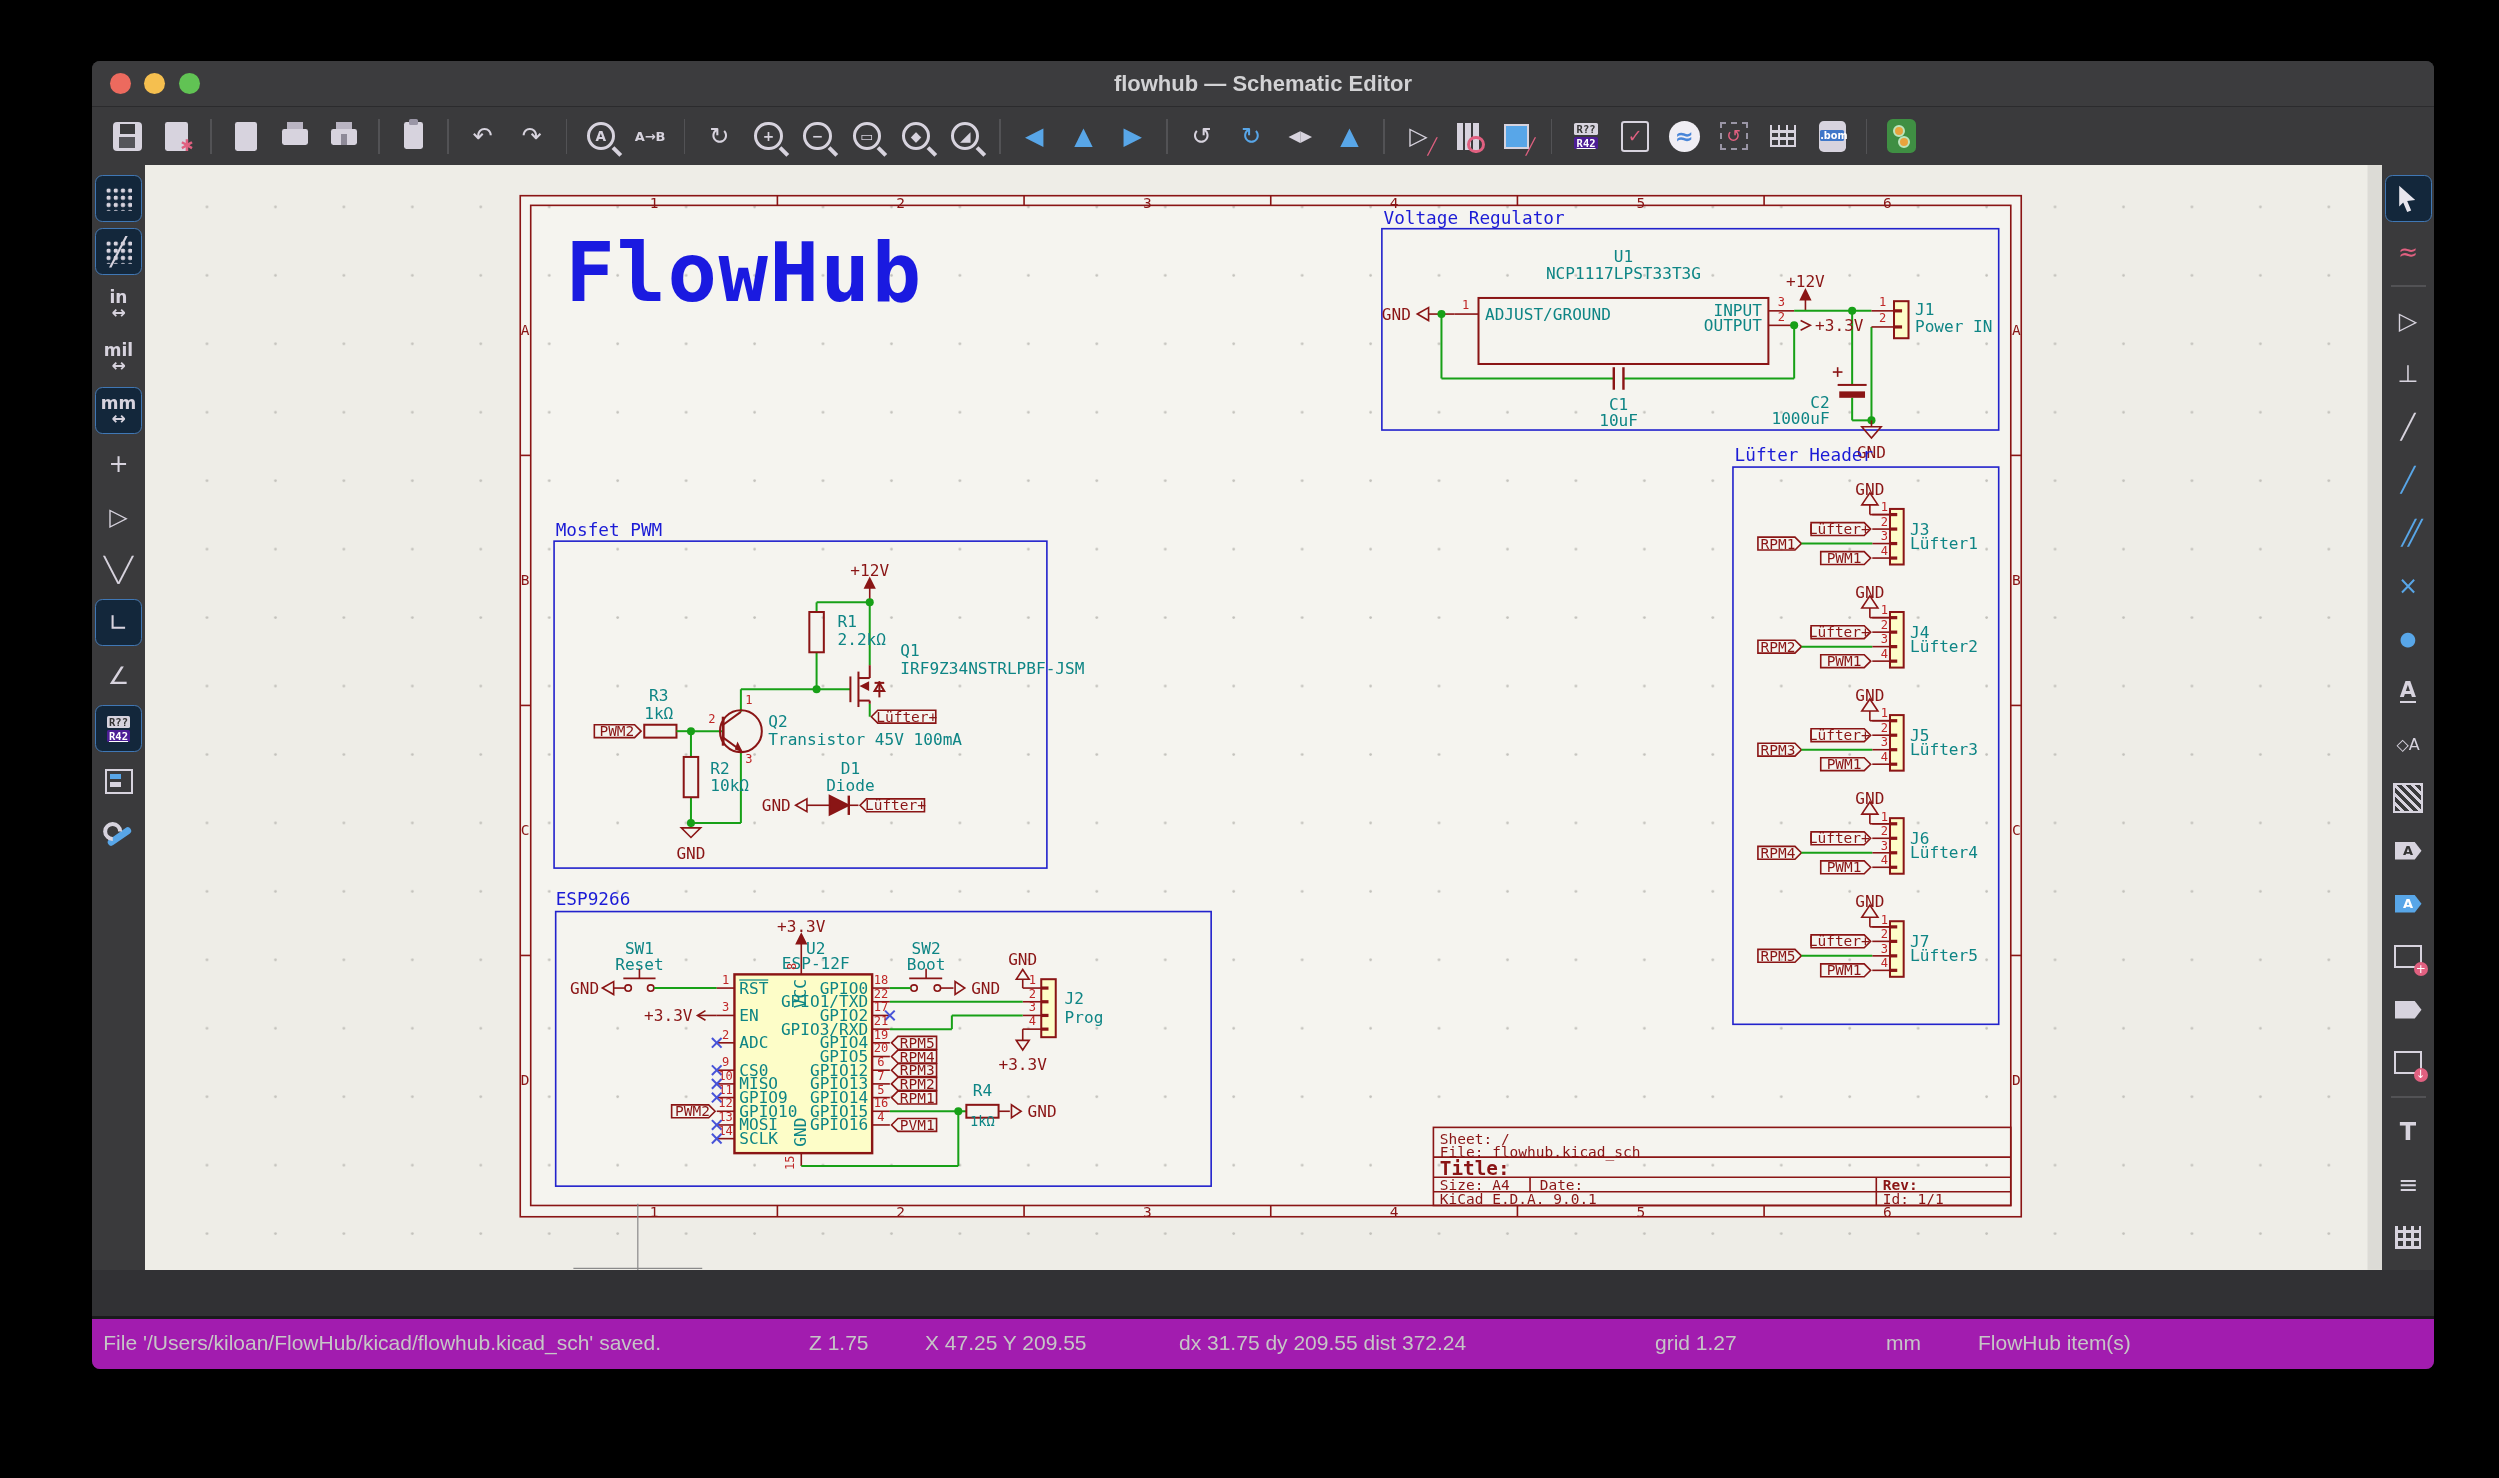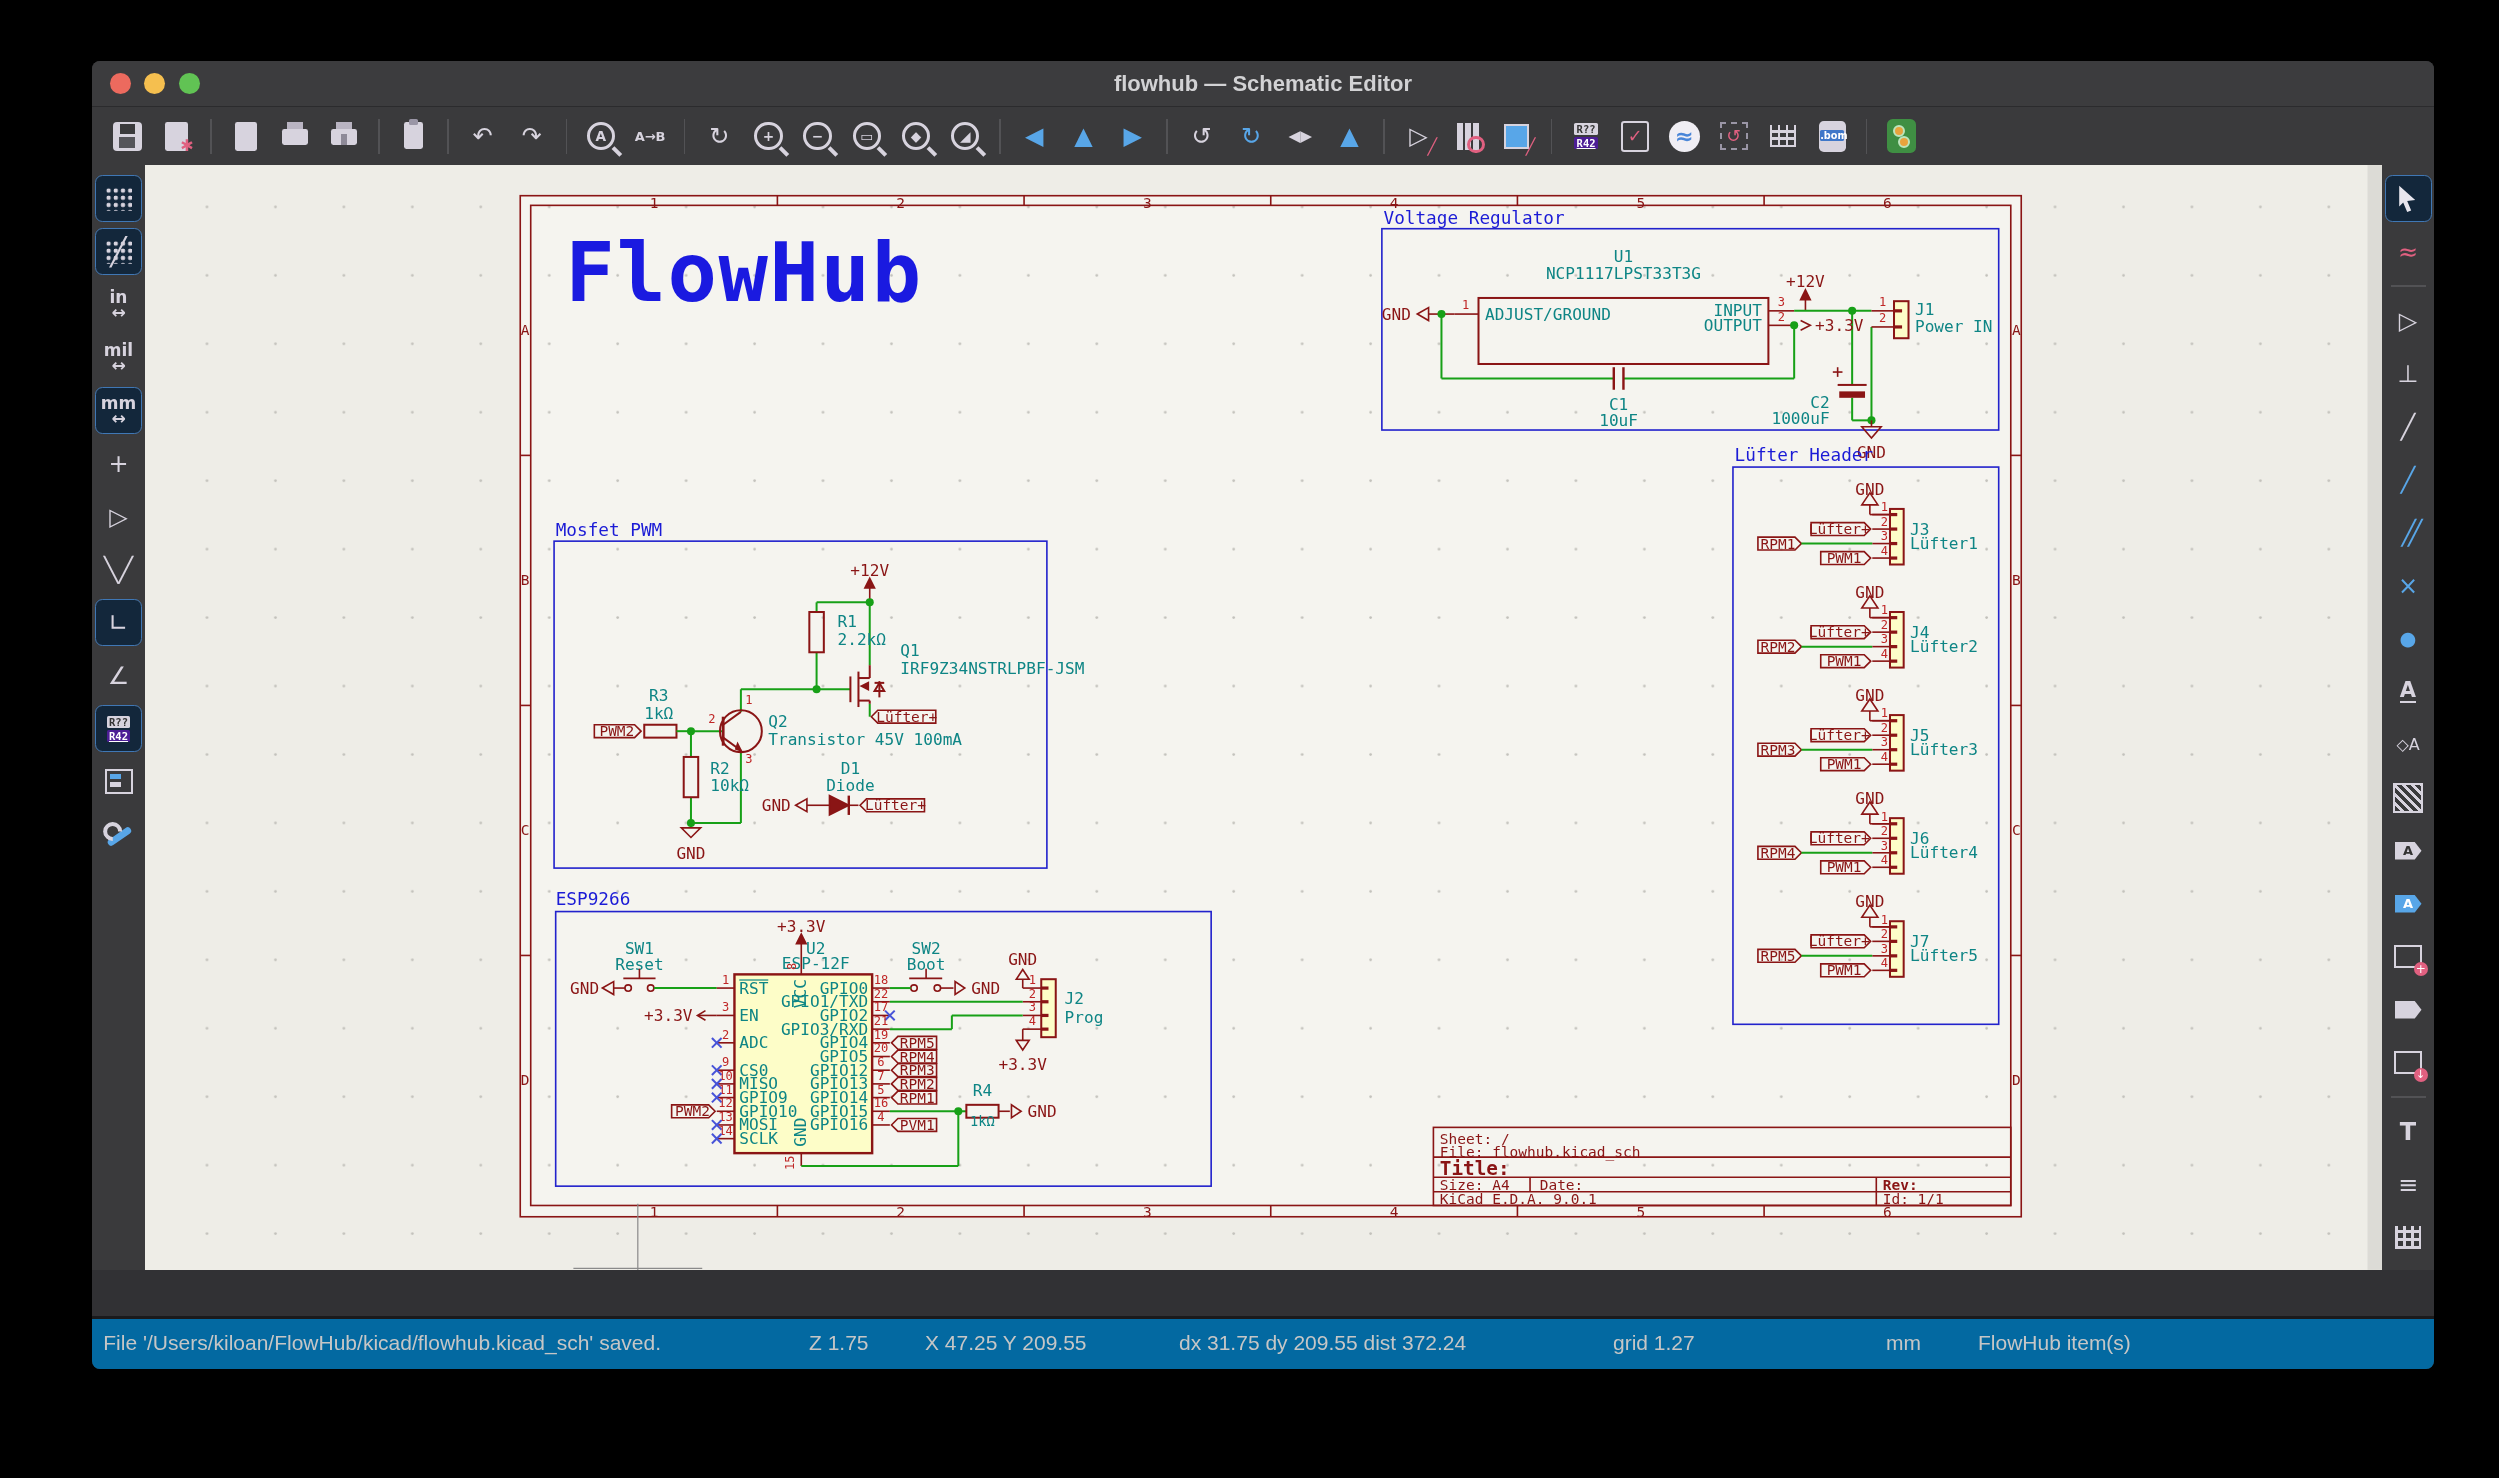--- a/index.html
+++ b/index.html
@@ -91,21 +91,21 @@
     background:#58a6e8;transform:rotate(-35deg);}
   .wrench::after{content:"";position:absolute;left:0;top:3.2px;width:11.3px;height:11.3px;border:4px solid #d7d3de;
     border-radius:50%;border-right-color:transparent;transform:rotate(45deg);}
   .hier{width:24px;height:21px;border:2.4px solid #d7d3de;position:relative;}
   .hier::after{content:"";position:absolute;left:3.2px;top:3.2px;width:11.3px;height:4.8px;background:#58a6e8;box-shadow:0 8px 0 #d7d3de;}
   
   #main{display:flex;height:1105px;}
   #canvas{position:relative;width:2237px;height:1105px;background:#eeede7;flex:none;}
   #bstrip{height:46px;background:#313134;}
   #bsep{height:3.2px;background:#1a1a1c;}
-  #statusbar{position:relative;height:60px;background:#0369a1;color:#c6c6c6;font-size:21px;}
+  #statusbar{position:relative;height:60px;background:#a21caf;color:#c6c6c6;font-size:21px;}
   #statusbar span{position:absolute;top:12px;white-space:nowrap;}
   
   text{font-family:"DejaVu Sans Mono",monospace;}
   .t{font-size:20px;fill:#0e8585;}
   .tm{font-size:20px;fill:#8a1515;}
   .pn{font-size:15px;fill:#bf2626;}
   .sec{font-size:22px;fill:#1b1bd6;}
   .mid{text-anchor:middle;}
   .end{text-anchor:end;}
   .cen{dominant-baseline:central;}
@@ -1020,18 +1020,18 @@
       </div>
   </div>
 
   <div id="bstrip"></div>
   <div id="bsep"></div>
   <div id="statusbar">
     <span style="left:11.3px">File '/Users/kiloan/FlowHub/kicad/flowhub.kicad_sch' saved.</span>
     <span style="left:717px">Z 1.75</span>
     <span style="left:833px">X 47.25  Y 209.55</span>
     <span style="left:1087px">dx 31.75  dy 209.55  dist 372.24</span>
-    <span style="left:1521px">grid 1.27</span>
+    <span style="left:1563px">grid 1.27</span>
     <span style="left:1794px">mm</span>
     <span style="left:1886px">FlowHub item(s)</span>
   </div>
 </div>
 
 
 </body></html>

